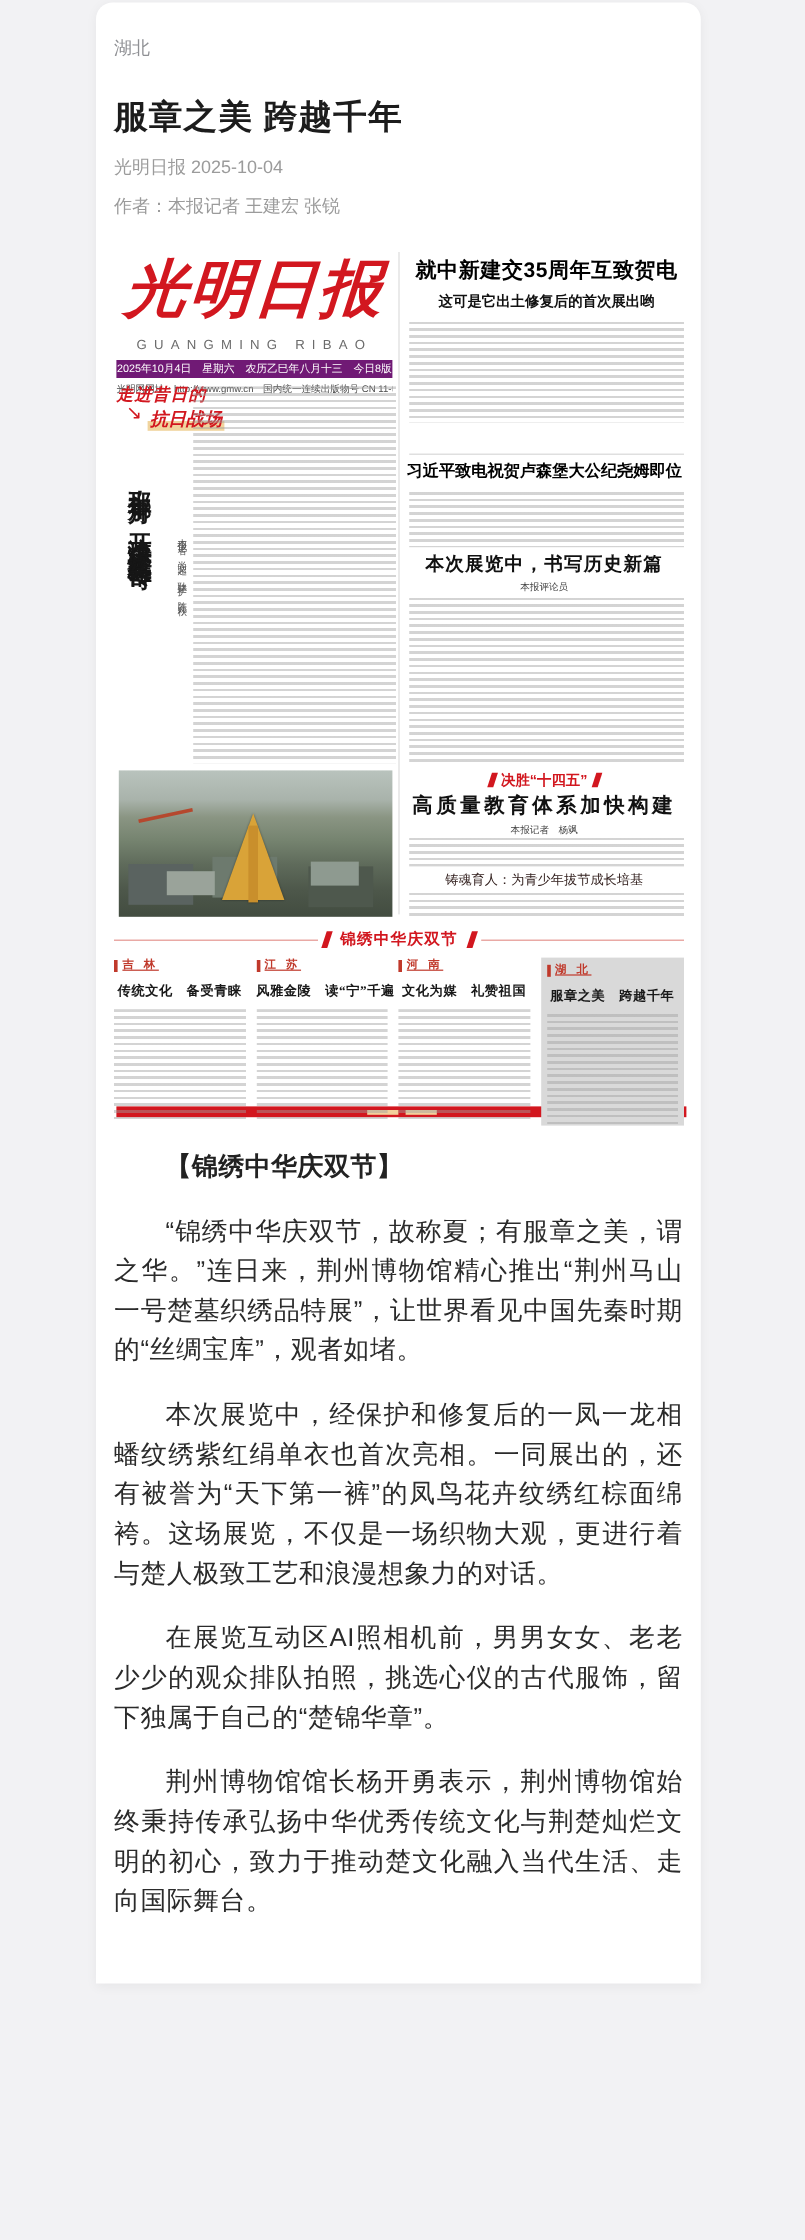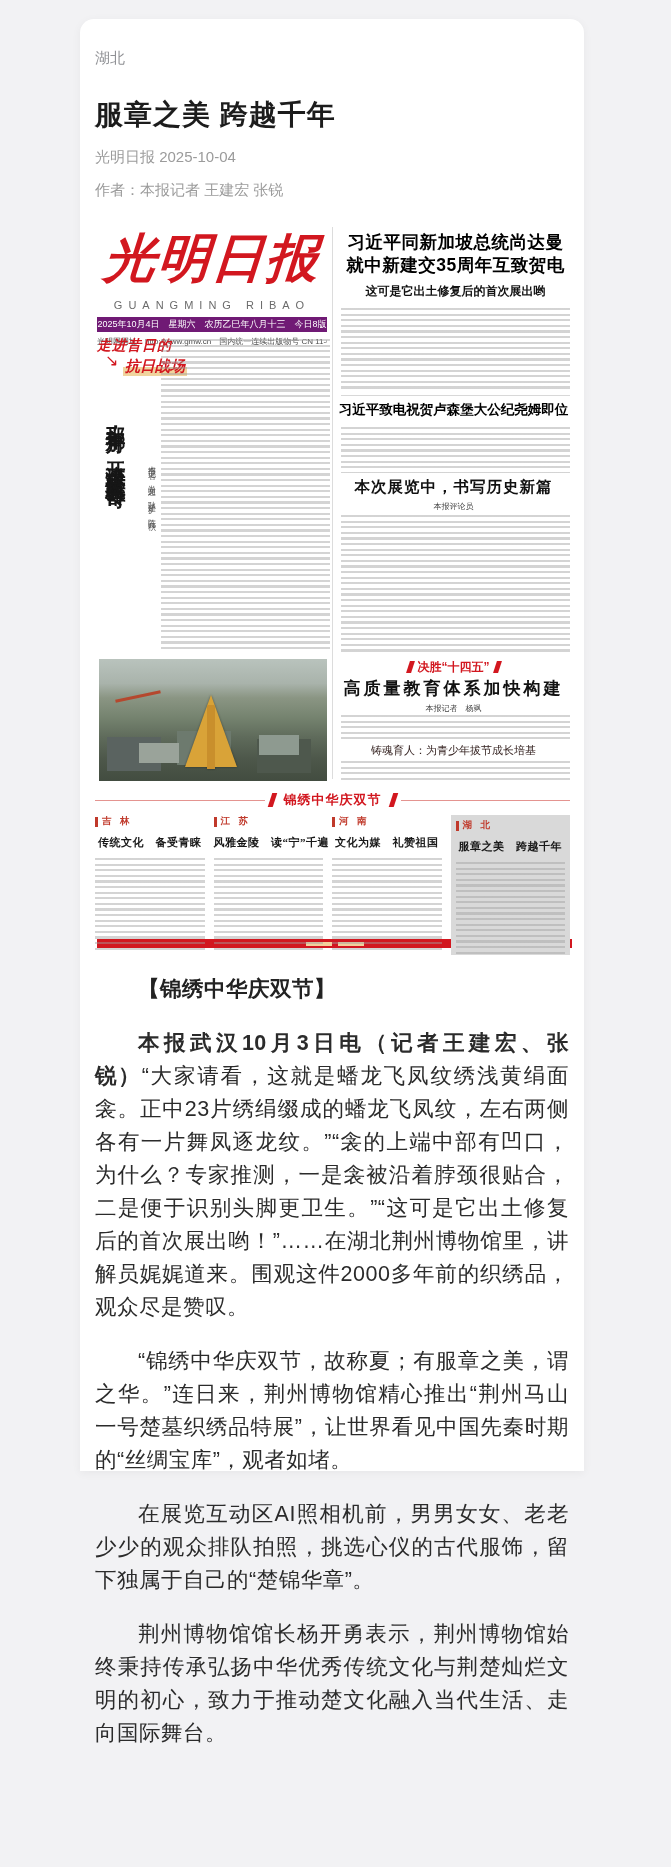--- a/index.html
+++ b/index.html
@@ -3,21 +3,21 @@
 <meta charset="utf-8">
 <style>
   html,body{margin:0;padding:0;}
   body{
     width:671px;height:1867px;overflow:hidden;
     background:#f2f2f4;
     font-family:"Liberation Sans","DejaVu Sans",sans-serif;
     -webkit-font-smoothing:antialiased;
   }
   .card{
-    position:absolute;left:80px;top:19px;width:504px;height:1452px;
+    position:absolute;left:80px;top:2px;width:504px;height:1651px;
     background:#ffffff;border-radius:14px 14px 0 0;
     box-shadow:0 2px 10px rgba(0,0,0,.05);
     padding:30px 15px 0 15px;box-sizing:border-box;
   }
   .category{font-size:15px;color:#8f9094;line-height:18px;}
   .title{margin:30px 0 0 0;font-size:28px;font-weight:bold;color:#1c1c1c;line-height:36px;letter-spacing:1px;}
   .meta{margin-top:15px;font-size:15px;color:#9b9b9b;line-height:18px;}
 
   
   .np{position:relative;margin-top:18px;width:474px;height:740px;background:#fff;}
@@ -93,21 +93,21 @@
 
   .fdivider{position:absolute;left:0;top:574px;width:475px;display:flex;align-items:center;}
   .fdivider .line{flex:1;border-top:1px solid #e49490;}
   .fdivider .txt{font-size:13px;font-weight:bold;color:#d2171f;letter-spacing:1px;margin:0 4px;white-space:nowrap;}
   .fdivider .flag{height:14px;}
 
   .strip{position:absolute;left:0;top:598px;width:475px;height:140px;display:flex;gap:9px;}
   .col{flex:1;min-width:0;}
   .col.hl{background:#d9d9d9;padding:4px 5px;box-sizing:border-box;}
   .col .region{display:flex;align-items:center;font-family:"Liberation Serif","DejaVu Serif",serif;
-    font-size:9.5px;font-weight:bold;color:#c0392b;letter-spacing:3px;white-space:nowrap;}
+    font-size:9.5px;font-weight:bold;color:#c0392b;letter-spacing:3px;white-space:nowrap;text-decoration:underline;}
   .col .region b{display:inline-block;width:3px;height:10px;background:#c0392b;margin-right:4px;}
   .col .chead{margin-top:7px;text-align:center;font-family:"Liberation Serif","DejaVu Serif",serif;
     font-size:11px;font-weight:bold;color:#191919;letter-spacing:.5px;white-space:nowrap;}
   .col .textlines{margin-top:8px;height:92px;}
 
   
   .article{margin-top:16px;color:#2b2b2b;font-size:21.5px;line-height:33px;letter-spacing:.5px;
     text-align:justify;text-justify:inter-character;}
   .article p{margin:0 0 21px 0;text-indent:2em;}
   .article .sec{font-weight:bold;color:#222;}
@@ -126,21 +126,20 @@
     <div class="rule-v"></div>
 
     <div class="masthead">
       <div class="callig">光明日报</div>
       <div class="latin">GUANGMING RIBAO</div>
       <div class="datebar">2025年10月4日　星期六　农历乙巳年八月十三　今日8版</div>
       <div class="infoline">光明网网址：http://www.gmw.cn　国内统一连续出版物号 CN 11-0026　代号1-16　第27640号</div>
     </div>
 
     <div class="lead">
-      <div class="h1">习近平同新加坡总统尚达曼</div>
       <div class="h1">就中新建交35周年互致贺电</div>
       <div class="sub">这可是它出土修复后的首次展出哟</div>
       <div class="textlines"></div>
     </div>
 
     <div class="promo">
       <div class="l1">走进昔日的</div>
       <div class="arrow">↘</div>
       <div class="l2">抗日战场</div>
       <div class="strip">
@@ -215,19 +214,19 @@
             <span>湖 北</span>
           </div>
         <div class="chead">服章之美　跨越千年</div>
         <div class="textlines"></div>
       </div>
     </div>
   </div>
 
   <div class="article">
     <p class="sec">【锦绣中华庆双节】</p>
-    <p><b>本报武汉10月3日电（记者王建宏、张锐）</b><span>“大家请看，这就是蟠龙飞凤纹绣浅黄绢面衾。正中23片绣绢缀成的蟠龙飞凤纹，左右两侧各有一片舞凤逐龙纹。”“衾的上端中部有凹口，为什么？专家推测，一是衾被沿着脖颈很贴合，二是便于识别头脚更卫生。”“这可是它出土修复后的首次展出哟！”……在湖北荆州博物馆里，讲解员娓娓道来。围观这件2000多年前的织绣品，观众尽是赞叹。</span></p>
     <p>“锦绣中华庆双节，故称夏；有服章之美，谓之华。”连日来，荆州博物馆精心推出“荆州马山一号楚墓织绣品特展”，让世界看见中国先秦时期的“丝绸宝库”，观者如堵。</p>
+    <p>本次展览中，经保护和修复后的一凤一龙相蟠纹绣紫红绢单衣也首次亮相。一同展出的，还有被誉为“天下第一裤”的凤鸟花卉纹绣红棕面绵袴。这场展览，不仅是一场织物大观，更进行着与楚人极致工艺和浪漫想象力的对话。</p>
     <p>在展览互动区AI照相机前，男男女女、老老少少的观众排队拍照，挑选心仪的古代服饰，留下独属于自己的“楚锦华章”。</p>
     <p>荆州博物馆馆长杨开勇表示，荆州博物馆始终秉持传承弘扬中华优秀传统文化与荆楚灿烂文明的初心，致力于推动楚文化融入当代生活、走向国际舞台。</p>
   </div>
 
 </div>
 
 </body></html>

